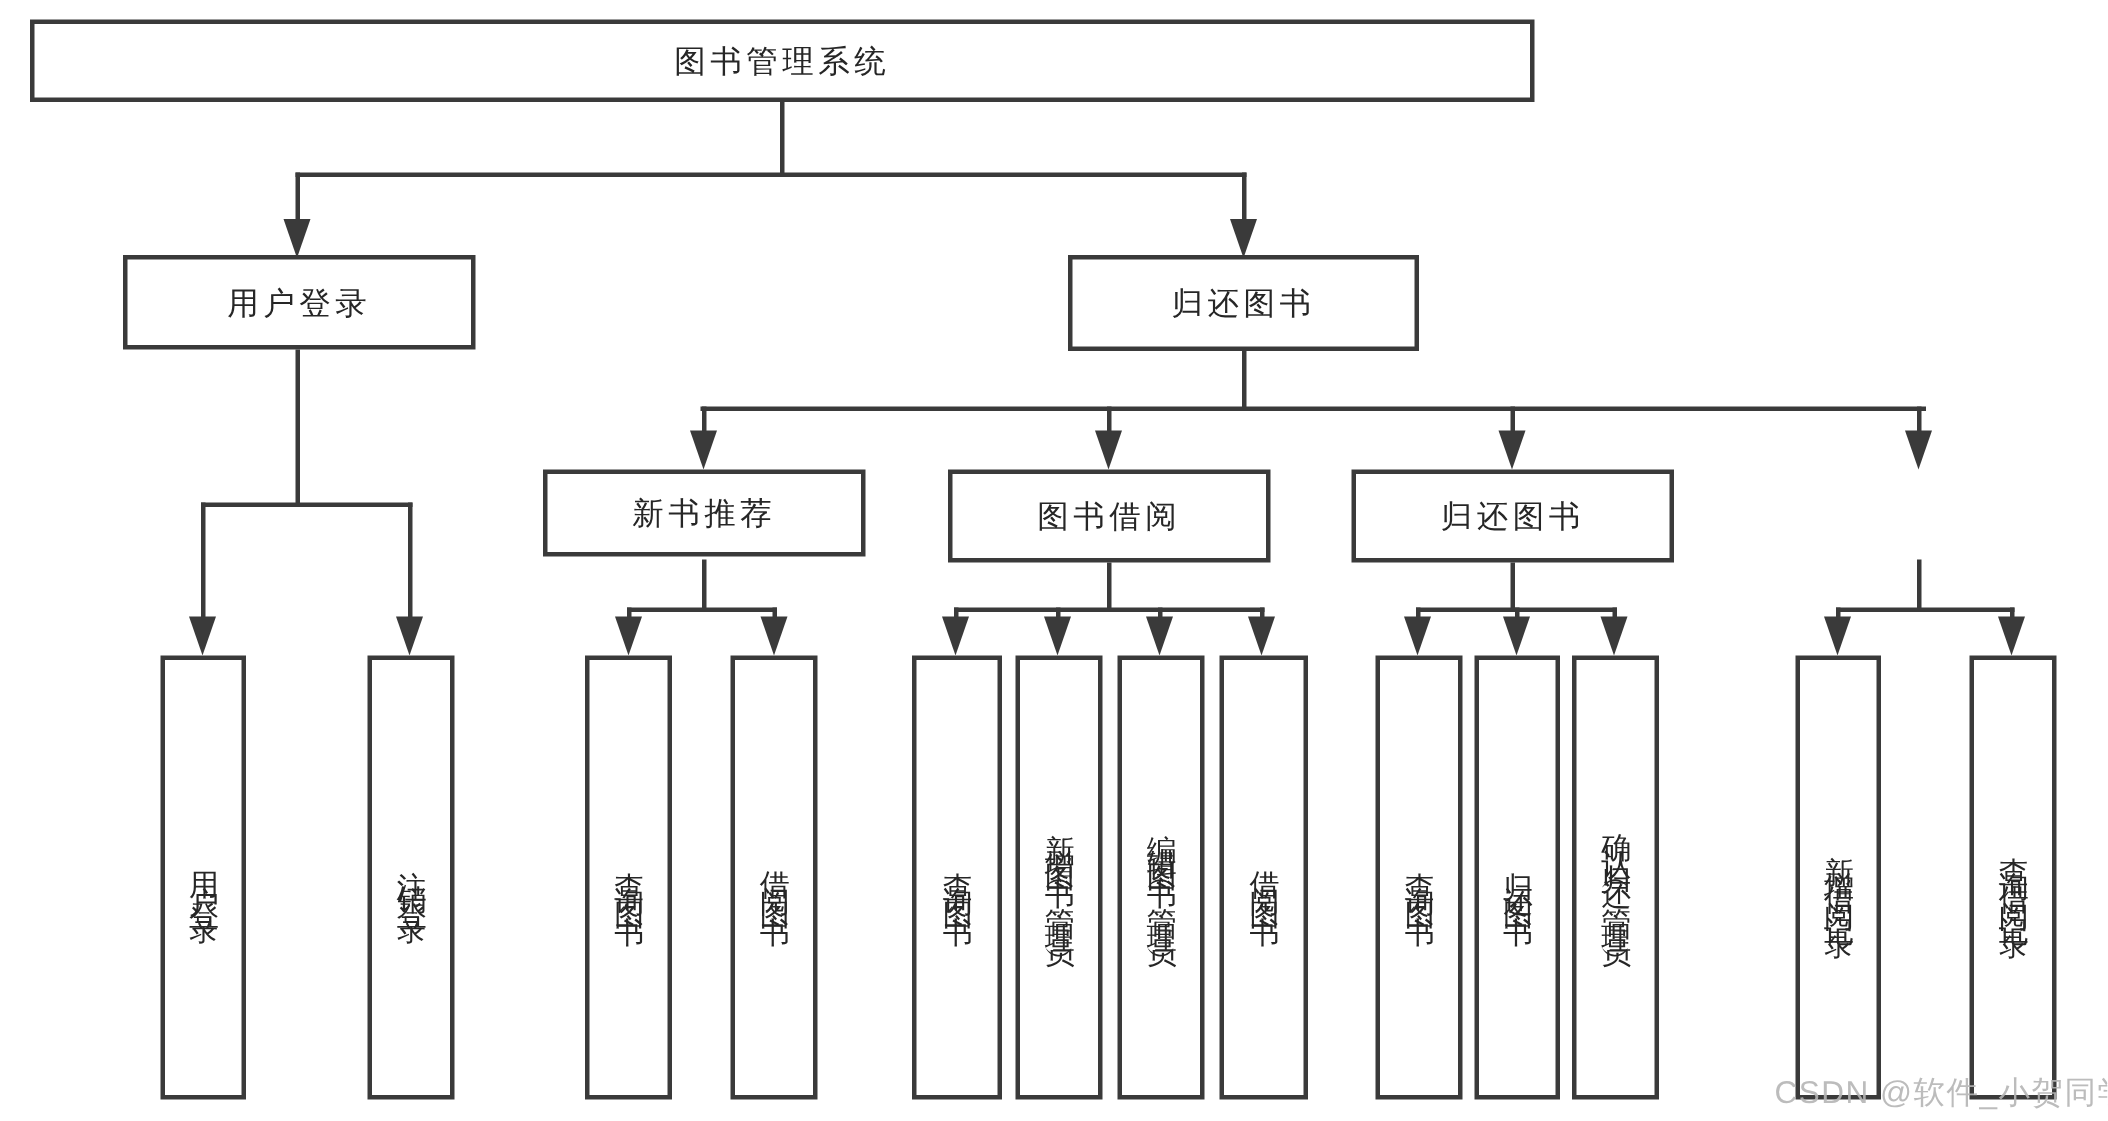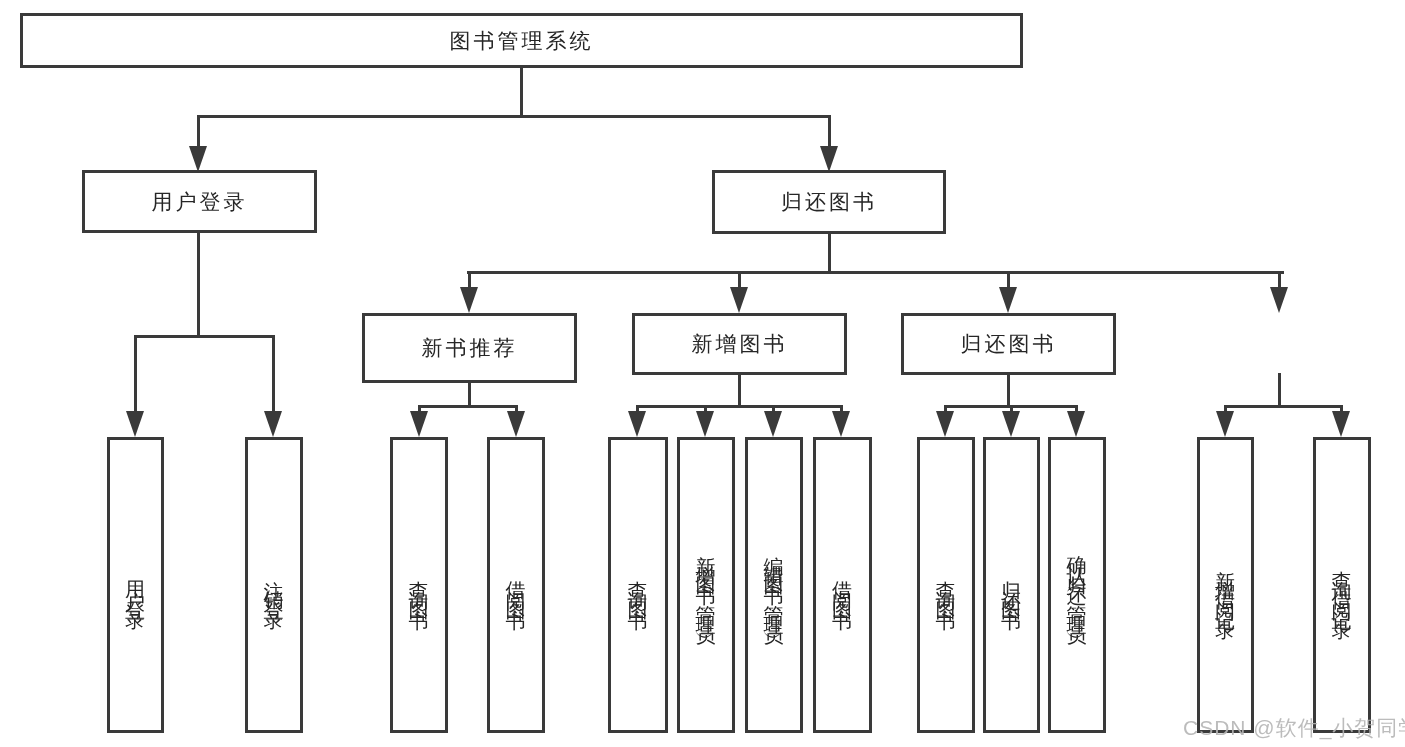--- a/index.html
+++ b/index.html
@@ -103,25 +103,25 @@
   <div class="hl" style="left:467px; top:271px; width:817px;"></div>
   <div class="vl" style="left:468px; top:271px; height:18px;"></div>
   <div class="arr" style="left:460px; top:287px;"></div>
   <div class="vl" style="left:738px; top:271px; height:18px;"></div>
   <div class="arr" style="left:730px; top:287px;"></div>
   <div class="vl" style="left:1007px; top:271px; height:18px;"></div>
   <div class="arr" style="left:999px; top:287px;"></div>
   <div class="vl" style="left:1278px; top:271px; height:18px;"></div>
   <div class="arr" style="left:1270px; top:287px;"></div>
 
-  <div class="node" style="left:362px; top:313px; width:215px; height:70px;">
+  <div class="node" style="left:362px; top:313px; width:215px; height:58px;">
     <span>新书推荐</span>
   </div>
   <div class="node" style="left:632px; top:313px; width:215px; height:62px;">
-    <span>新增图书</span>
+    <span>图书借阅</span>
   </div>
   <div class="node" style="left:901px; top:313px; width:215px; height:62px;">
     <span>归还图书</span>
   </div>
 
   <div class="vl" style="left:468px; top:373px; height:35px;"></div>
   <div class="hl" style="left:418px; top:405px; width:100px;"></div>
   <div class="vl" style="left:418px; top:405px; height:12px;"></div>
   <div class="arr" style="left:410px; top:411px;"></div>
   <div class="vl" style="left:515px; top:405px; height:12px;"></div>

